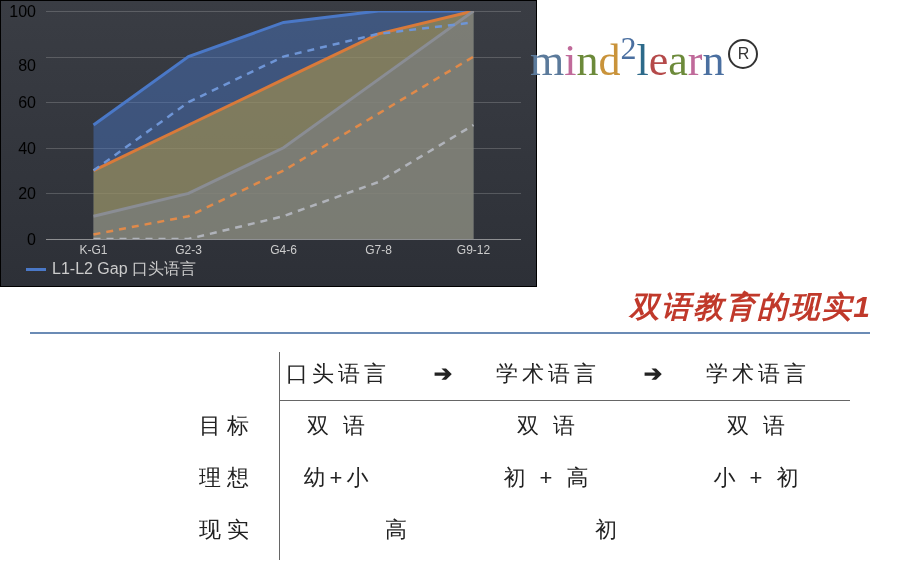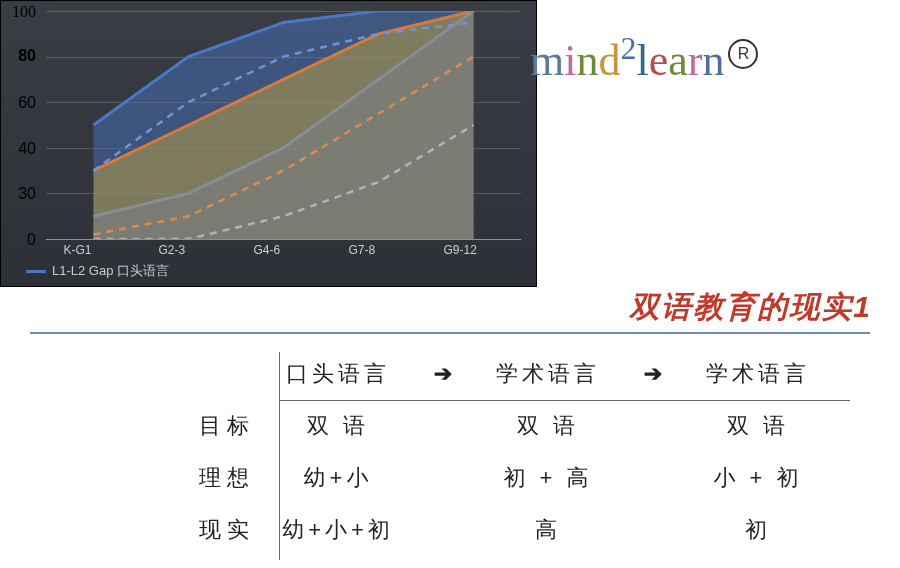--- a/index.html
+++ b/index.html
@@ -39,20 +39,21 @@
   .x-axis {
     position: absolute;
     left: 45px;
     top: 242px;
     width: 475px;
     color: #ccc;
     font-size: 12px;
   }
   .x-tick {
     position: absolute;
+    text-align: center;
     width: 60px;
     margin-left: -30px;
   }
   .grid-line {
     position: absolute;
     left: 45px;
     width: 475px;
     height: 1px;
     background: rgba(200,200,200,0.25);
   }
@@ -61,21 +62,21 @@
     left: 45px;
     top: 10px;
     width: 475px;
     height: 228px;
   }
   .legend {
     position: absolute;
     left: 25px;
     bottom: 6px;
     color: #ccc;
-    font-size: 13px;
+    font-size: 16px;
     display: flex;
     gap: 22px;
   }
   .legend-item {
     display: flex;
     align-items: center;
     gap: 6px;
   }
   .legend-swatch {
     width: 20px;
@@ -217,25 +218,25 @@
       <polyline points="47.5,228 142.5,228 237.5,205.2 332.5,171 427.5,114" fill="none" stroke="#b0b3ba" stroke-width="2.5" stroke-dasharray="7,6"></polyline>
     </svg>
   <div class="hline-chart-bottom"></div>
   <div class="legend">
       <div class="legend-item">
         <div class="legend-swatch" style="background: rgb(74, 120, 199);"></div>
         <span>L1-L2 Gap 口头语言</span>
       </div>
     </div>
 <div class="y-tick" style="top: 230px;">0</div>
-    <div class="y-tick" style="top: 184.4px;">30</div>
+    <div class="y-tick" style="top: 184.4px;">20</div>
     <div class="y-tick" style="top: 138.8px;">40</div>
     <div class="y-tick" style="top: 93.2px;">60</div>
-    <div class="y-tick" style="top: 46px; font-weight: bold;">80</div>
-    <div class="y-tick" style="top: 2px; font-family: Liberation Serif, serif;">100</div>
+    <div class="y-tick" style="top: 56px;">80</div>
+    <div class="y-tick" style="top: 2px;">100</div>
   </div>
 
 <div class="logo">
   <span class="m1">m</span><span class="i1">i</span><span class="n1">n</span><span class="d1">d</span><span class="two">2</span><span class="l1">l</span><span class="e1">e</span><span class="a1">a</span><span class="r1">r</span><span class="n2">n</span><span class="reg">R</span>
 </div>
 
 <div class="title-red">双语教育的现实1</div>
 <hr class="hr-line">
 
 <div class="vline"></div>
@@ -261,19 +262,18 @@
   <div class="tbl-row">
     <div class="row-label">理想</div>
     <div class="col">幼+小</div>
     <div class="arrow"></div>
     <div class="col">初 + 高</div>
     <div class="arrow"></div>
     <div class="col">小 + 初</div>
   </div>
   <div class="tbl-row">
     <div class="row-label">现实</div>
-    <div class="col">幼+小+初</div>
     <div class="arrow"></div>
     <div class="col">高</div>
     <div class="arrow"></div>
     <div class="col">初</div>
   </div>
 </div>
 
 </body></html>

